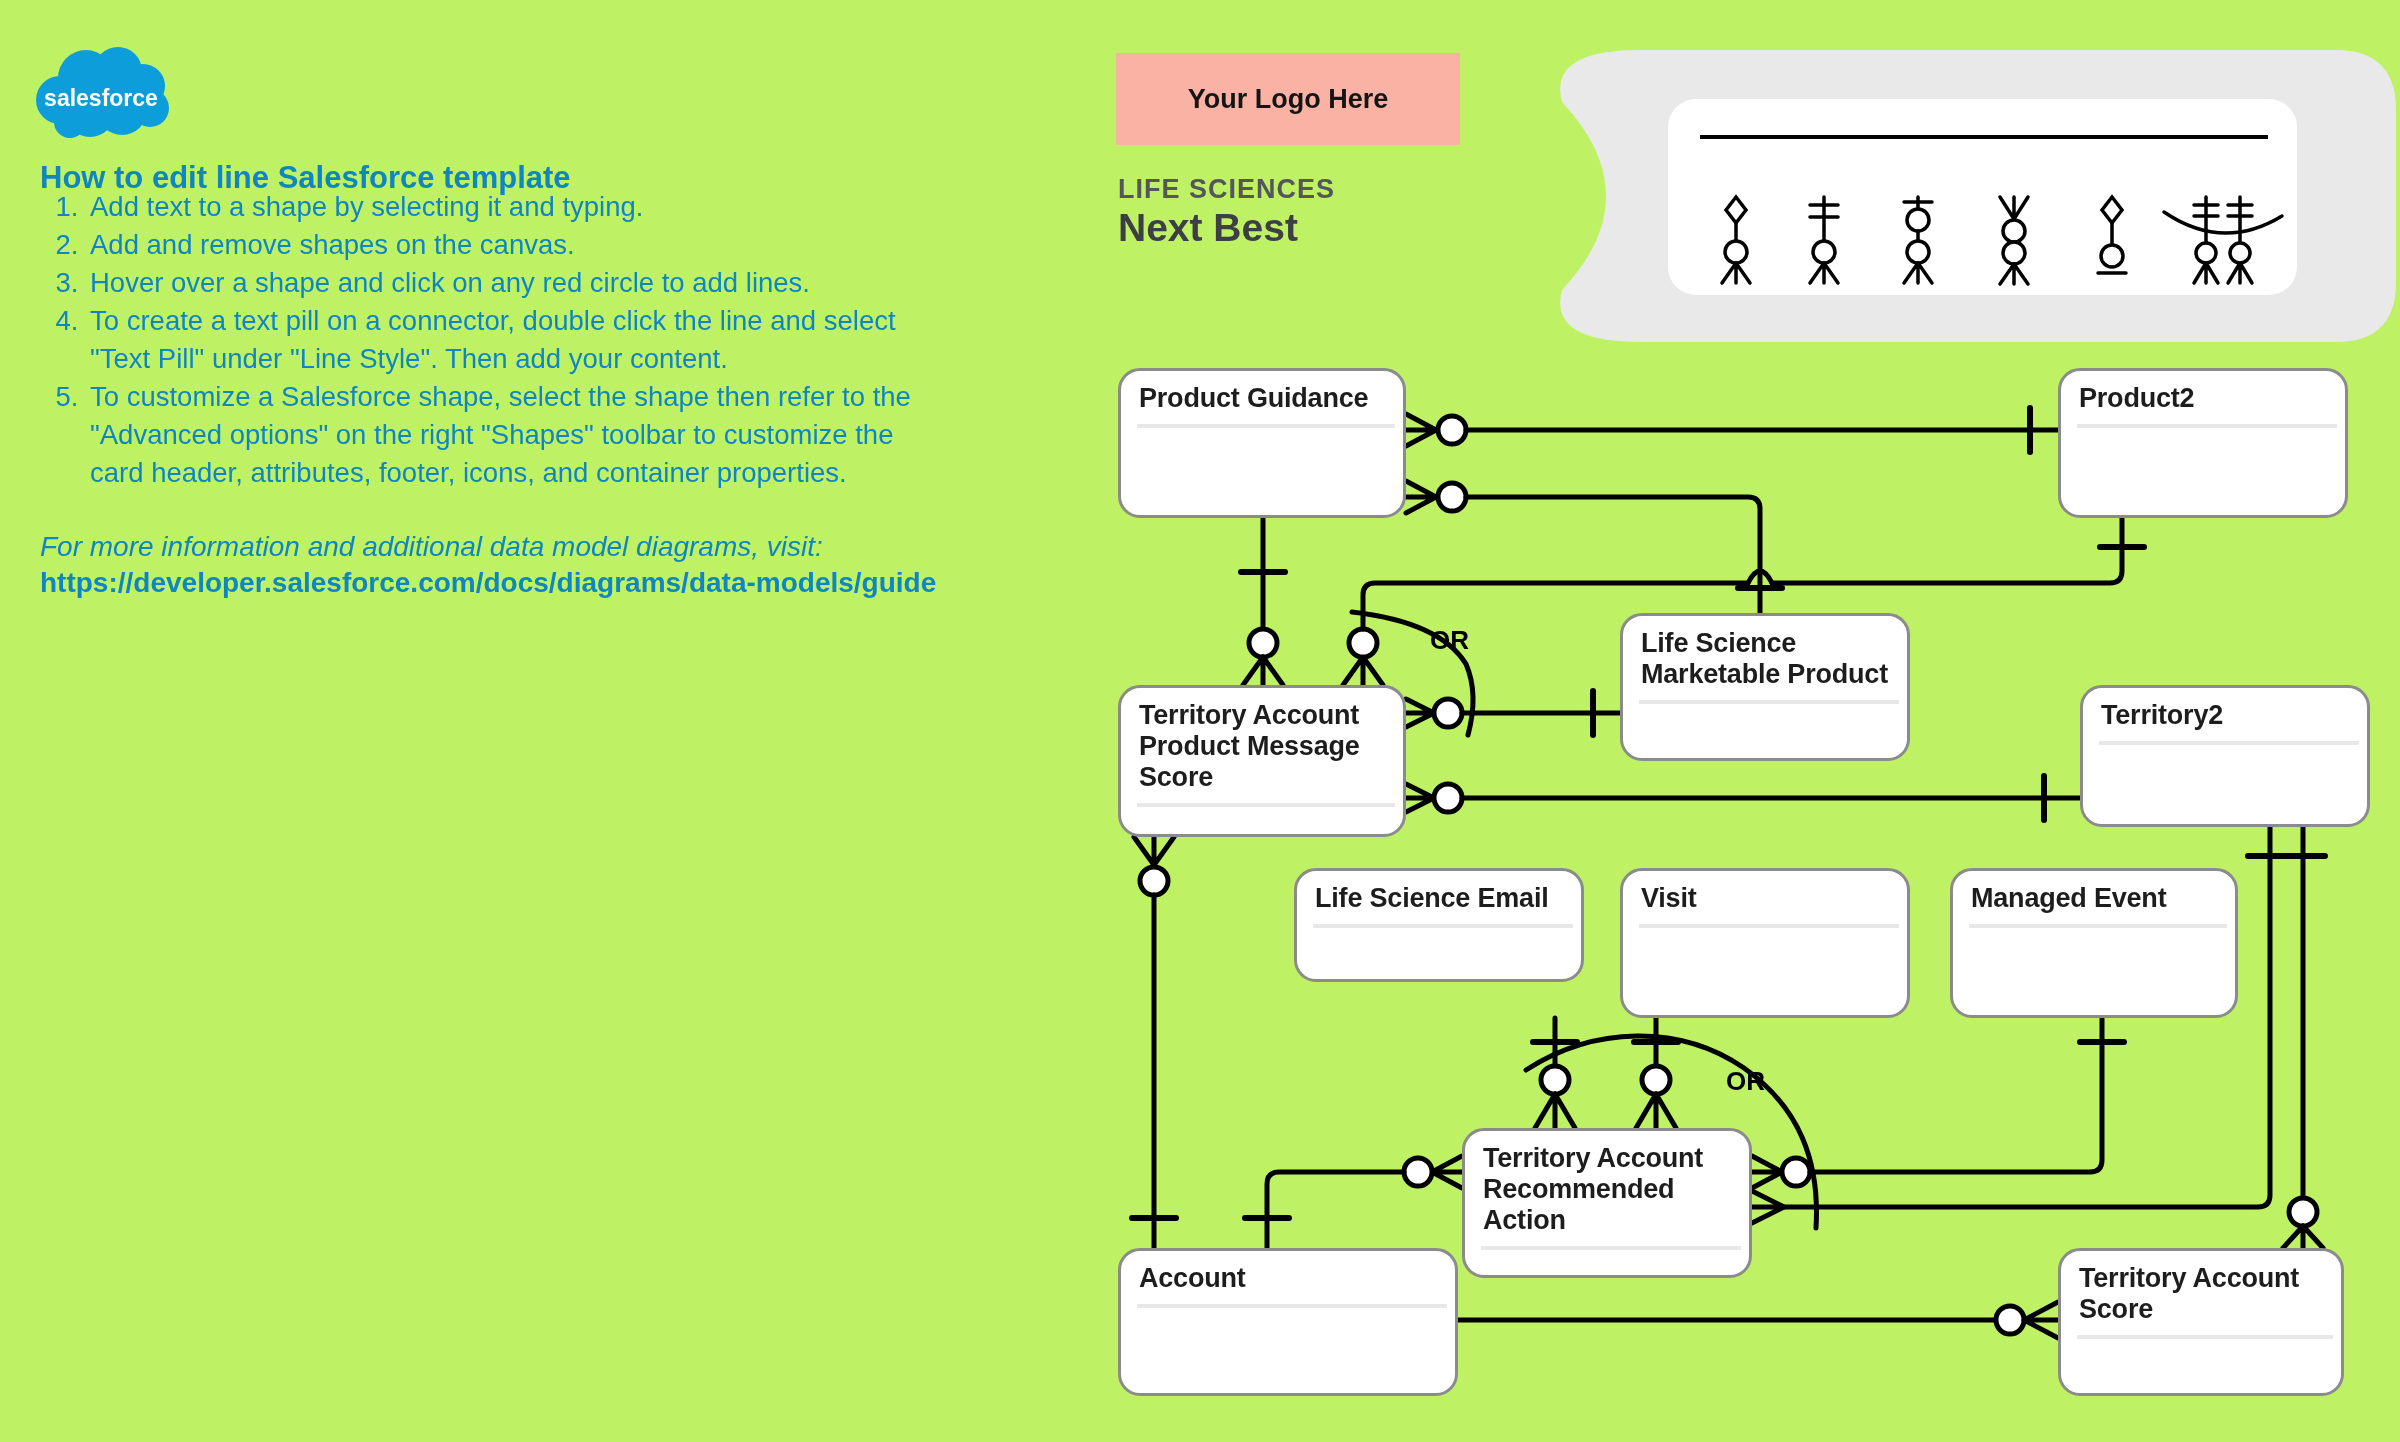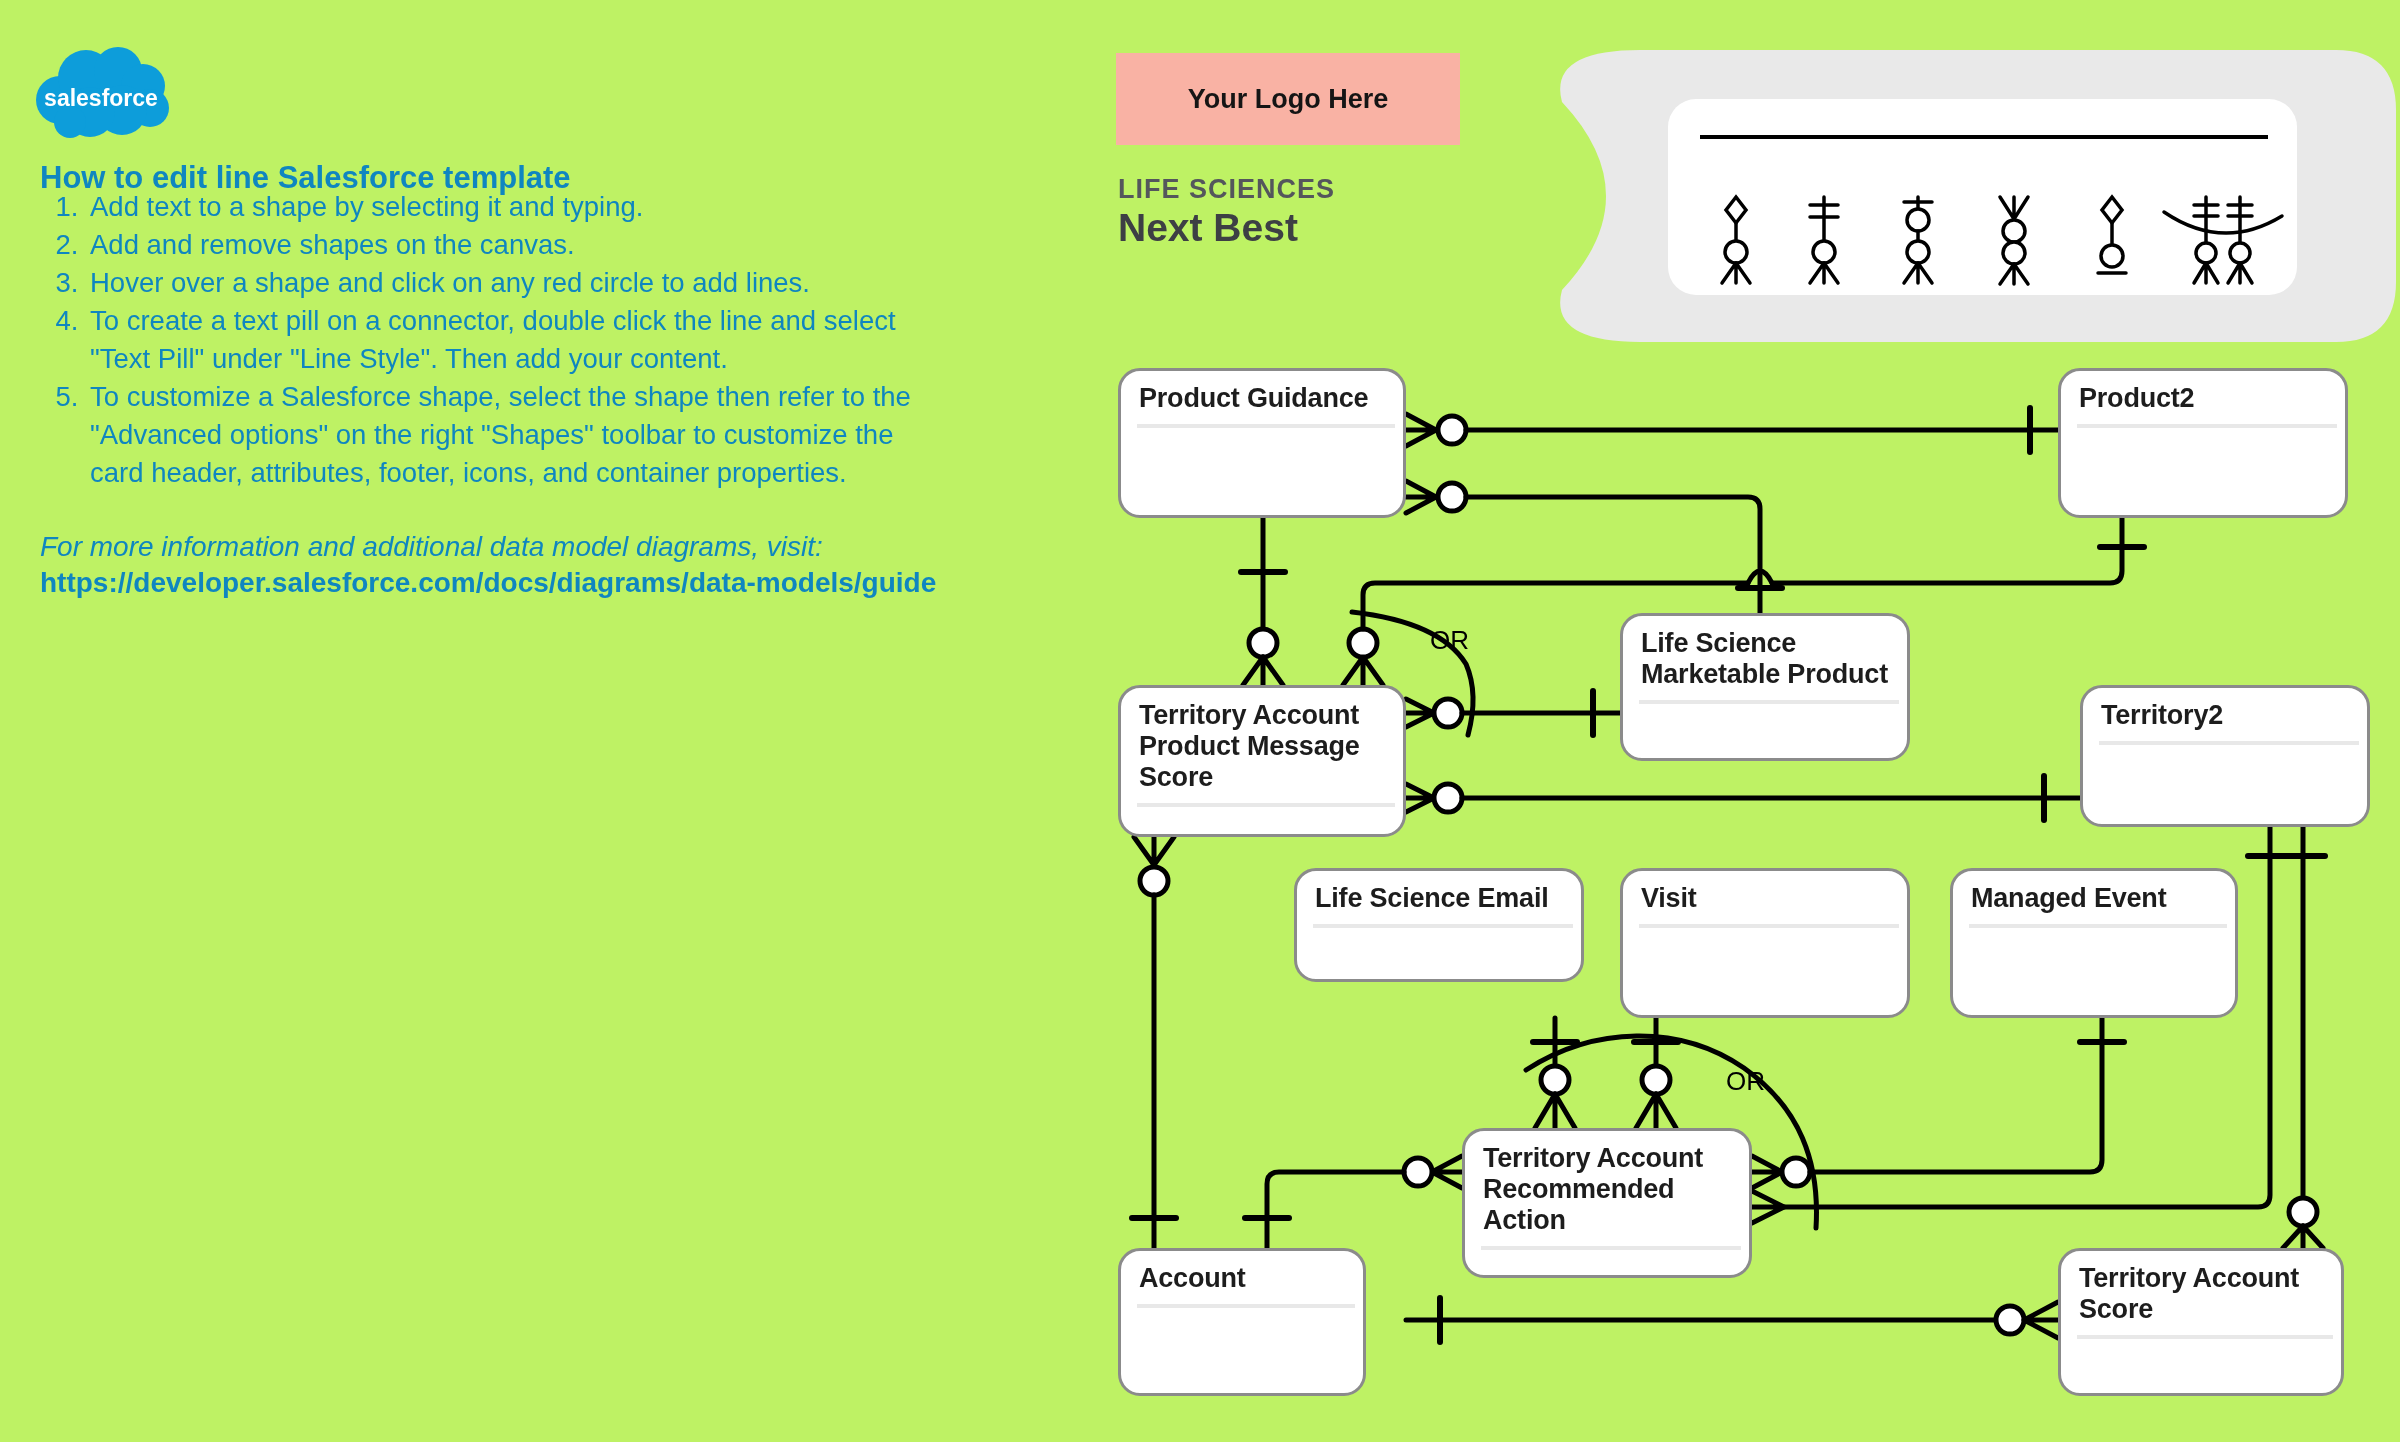--- a/index.html
+++ b/index.html
@@ -28,21 +28,21 @@
                 font-size:19px;font-weight:bold;color:#111;letter-spacing:1px;}
   .legend-label{position:absolute;transform:translateX(-50%);text-align:center;white-space:pre-line;
                 font-size:19px;line-height:20px;font-weight:bold;font-style:italic;color:#111;}
 
   
   .layer{position:absolute;left:0;top:0;z-index:1;}
   .entity{position:absolute;background:#fff;border:3.5px solid #8b8b8b;border-radius:22px;
           box-sizing:border-box;z-index:2;}
   .entity .name{margin:0 8px 0 16px;padding:12px 2px 10px 2px;border-bottom:4px solid #e8e8e8;
                 font-size:27px;line-height:31px;font-weight:bold;color:#1d1d1d;letter-spacing:-0.2px;}
-  .or-label{position:absolute;z-index:3;font-size:26px;font-weight:normal;color:#000;}
+  .or-label{position:absolute;z-index:3;font-size:26px;font-weight:bold;color:#000;}
 </style>
 </head>
 <body>
 
 <div class="canvas">
 
   <svg class="layer" width="2400" height="1442" viewBox="0 0 2400 1442">
 
     <path d="M1640 50 L2336 50 Q2396 50 2396 110 L2396 282 Q2396 342 2336 342 L1640 342 Q1548 342 1562 290 Q1650 196 1562 102 Q1548 50 1640 50 Z" fill="#e9e9e9"></path>
 
@@ -267,21 +267,21 @@
   </div>
   <div class="entity" style="left:1620px;top:868px;width:290px;height:150px;">
     <div class="name">Visit</div>
   </div>
   <div class="entity" style="left:1950px;top:868px;width:288px;height:150px;">
     <div class="name">Managed Event</div>
   </div>
   <div class="entity" style="left:1462px;top:1128px;width:290px;height:150px;">
     <div class="name">Territory Account Recommended Action</div>
   </div>
-  <div class="entity" style="left:1118px;top:1248px;width:248px;height:148px;">
+  <div class="entity" style="left:1118px;top:1248px;width:340px;height:148px;">
     <div class="name">Account</div>
   </div>
   <div class="entity" style="left:2058px;top:1248px;width:286px;height:148px;">
     <div class="name">Territory Account Score</div>
   </div>
 
   <span class="or-label" style="left:1430px;top:625px;">OR</span>
   <span class="or-label" style="left:1726px;top:1066px;">OR</span>
 
 </div>

